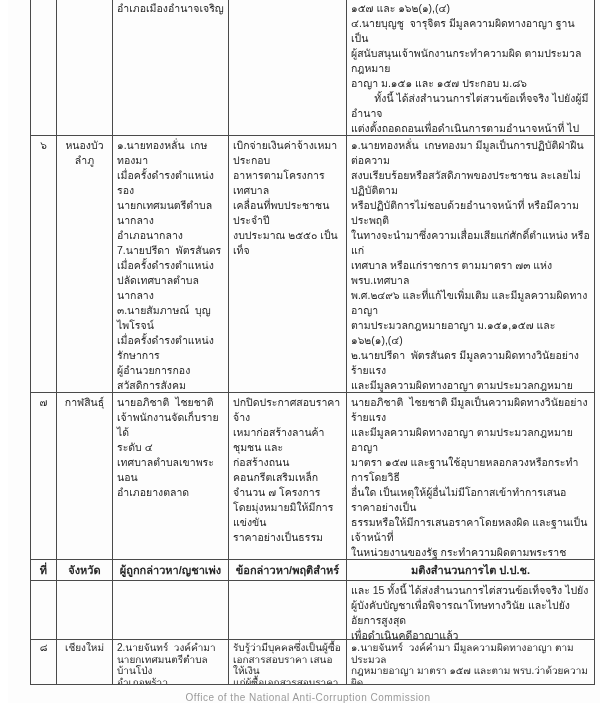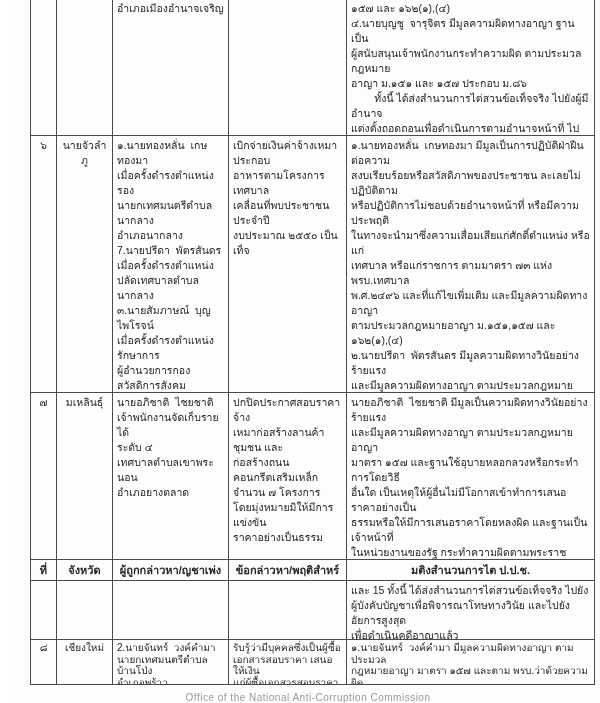--- a/index.html
+++ b/index.html
@@ -97,21 +97,21 @@
 ผู้บังคับบัญชาเพื่อพิจารณาโทษทางวินัย และไปยังอัยการสูงสุด
 เพื่อดำเนินคดีอาญาแล้ว</div>
           </td>
     </tr>
 
     <tr class="row-b">
       <td class="c-no">
             <div class="cc">๖</div>
           </td>
       <td class="c-prov">
-            <div class="cc">นายจัวลำภู</div>
+            <div class="cc">หนองบัวลำภู</div>
           </td>
       <td>
             <div class="cc">๑.นายทองหลั่น  เกษทองมา
 เมื่อครั้งดำรงตำแหน่งรอง
 นายกเทศมนตรีตำบลนากลาง
 อำเภอนากลาง
 7.นายปรีดา  พัตรสันดร
 เมื่อครั้งดำรงตำแหน่ง
 ปลัดเทศบาลตำบลนากลาง
 ๓.นายสัมภาษณ์  บุญไพโรจน์
@@ -145,21 +145,21 @@
 ผู้บังคับบัญชาเพื่อพิจารณาโทษทางวินัย และไปยังอัยการสูงสุด
 เพื่อดำเนินคดีอาญาแล้ว</div>
           </td>
     </tr>
 
     <tr class="row-c">
       <td class="c-no">
             <div class="cc">๗</div>
           </td>
       <td class="c-prov">
-            <div class="cc">มเหลินธุ์</div>
+            <div class="cc">กาฬสินธุ์</div>
           </td>
       <td>
             <div class="cc">นายอภิชาติ  ไชยชาติ
 เจ้าพนักงานจัดเก็บรายได้
 ระดับ ๔
 เทศบาลตำบลเขาพระนอน
 อำเภอยางตลาด</div>
           </td>
       <td>
             <div class="cc">ปกปิดประกาศสอบราคาจ้าง

